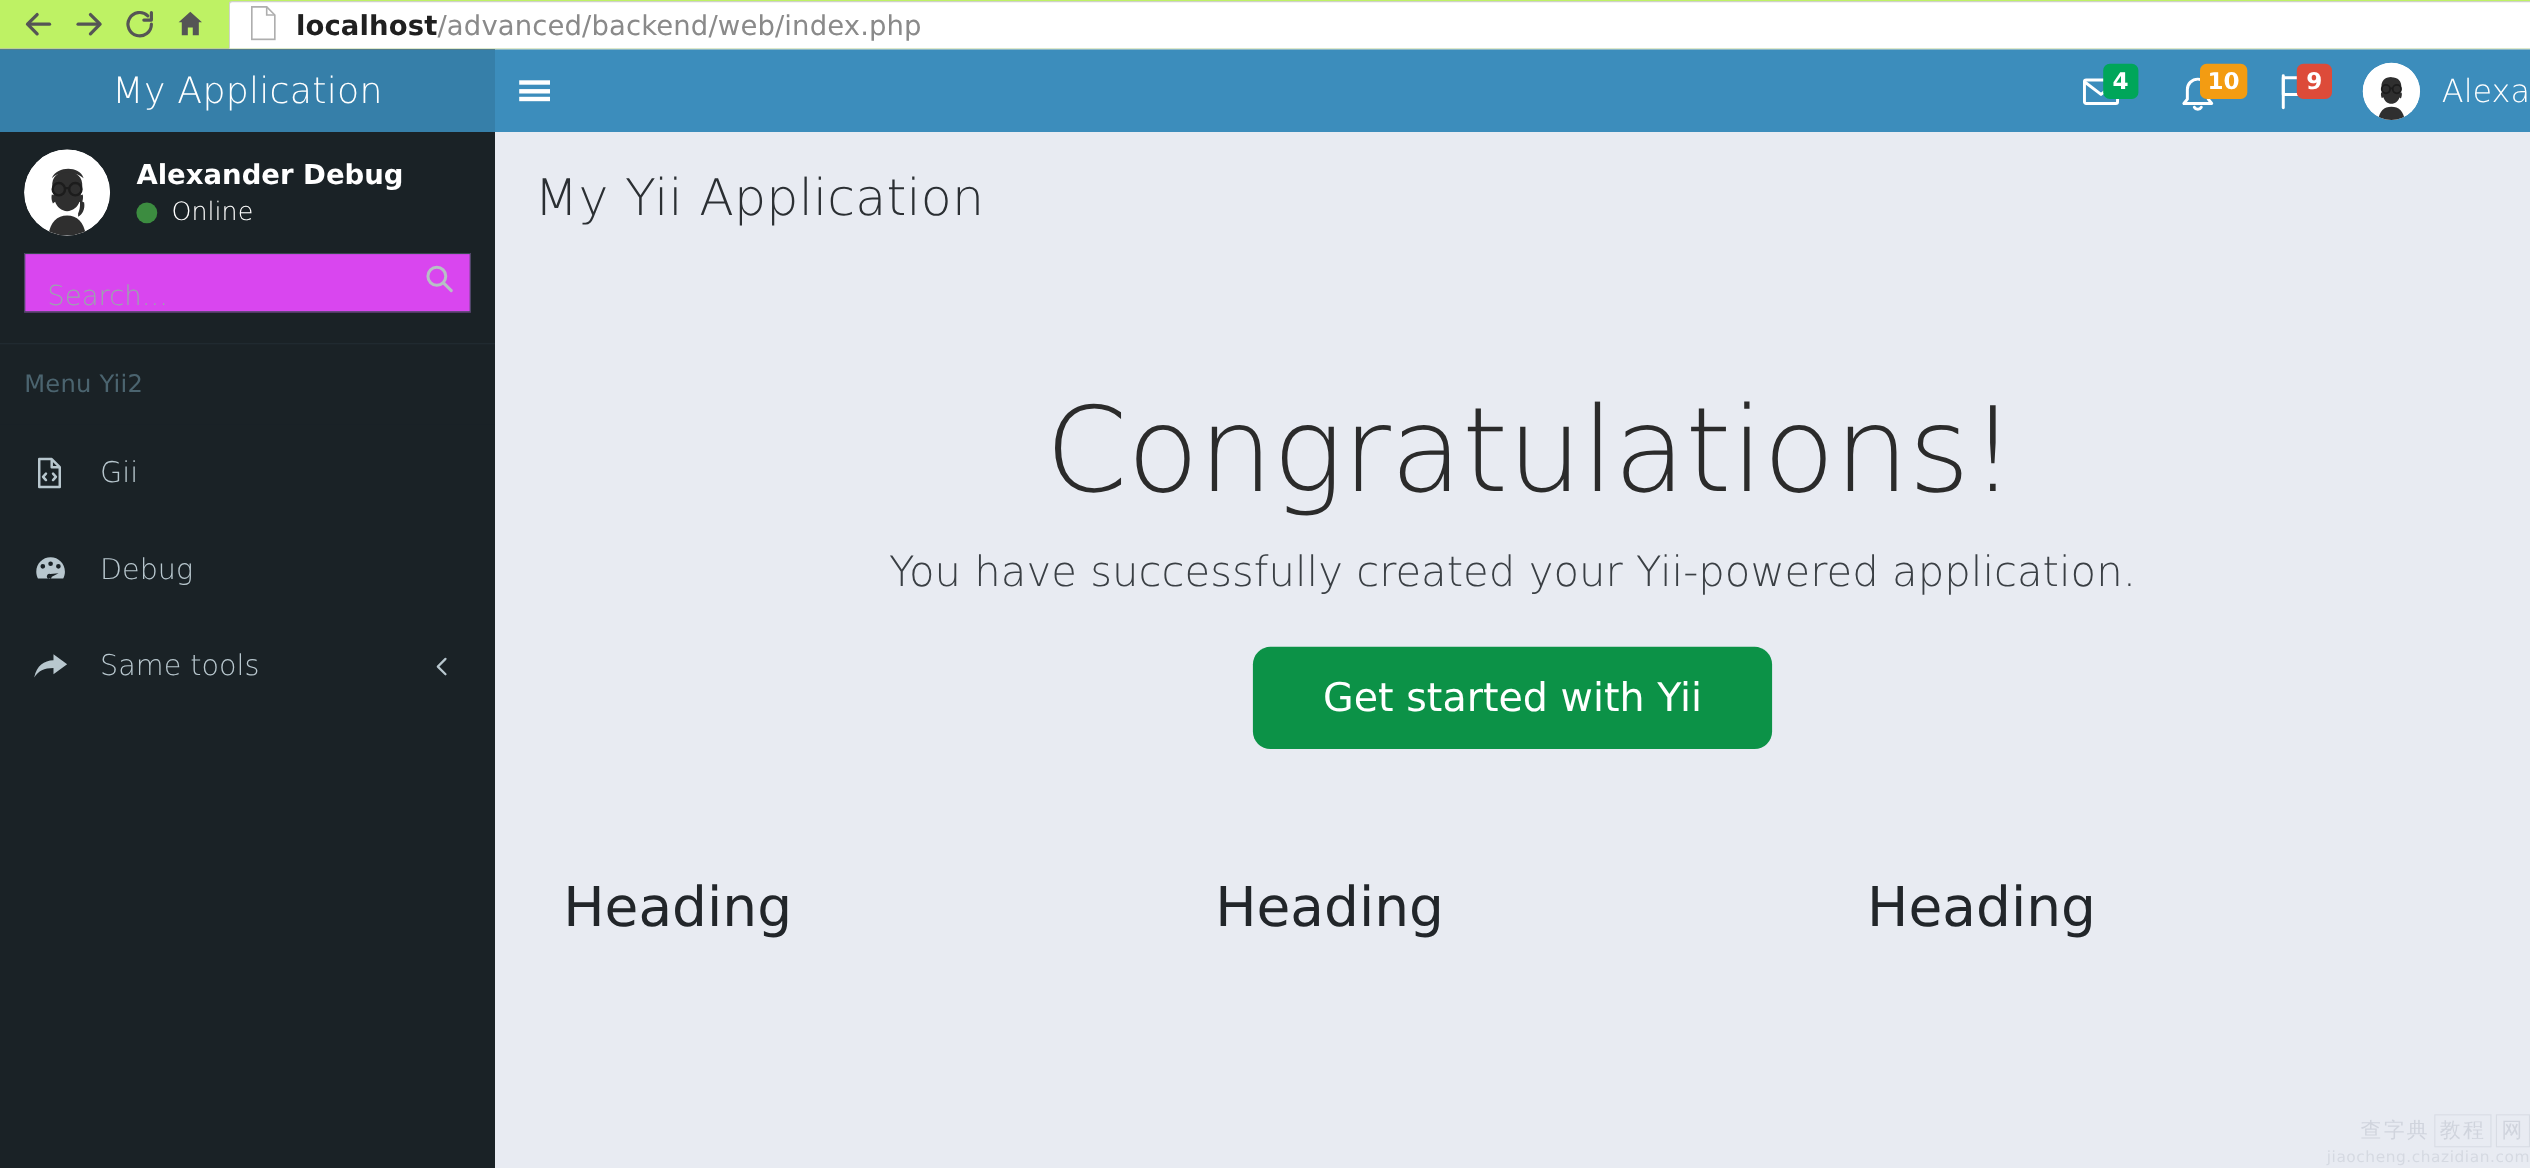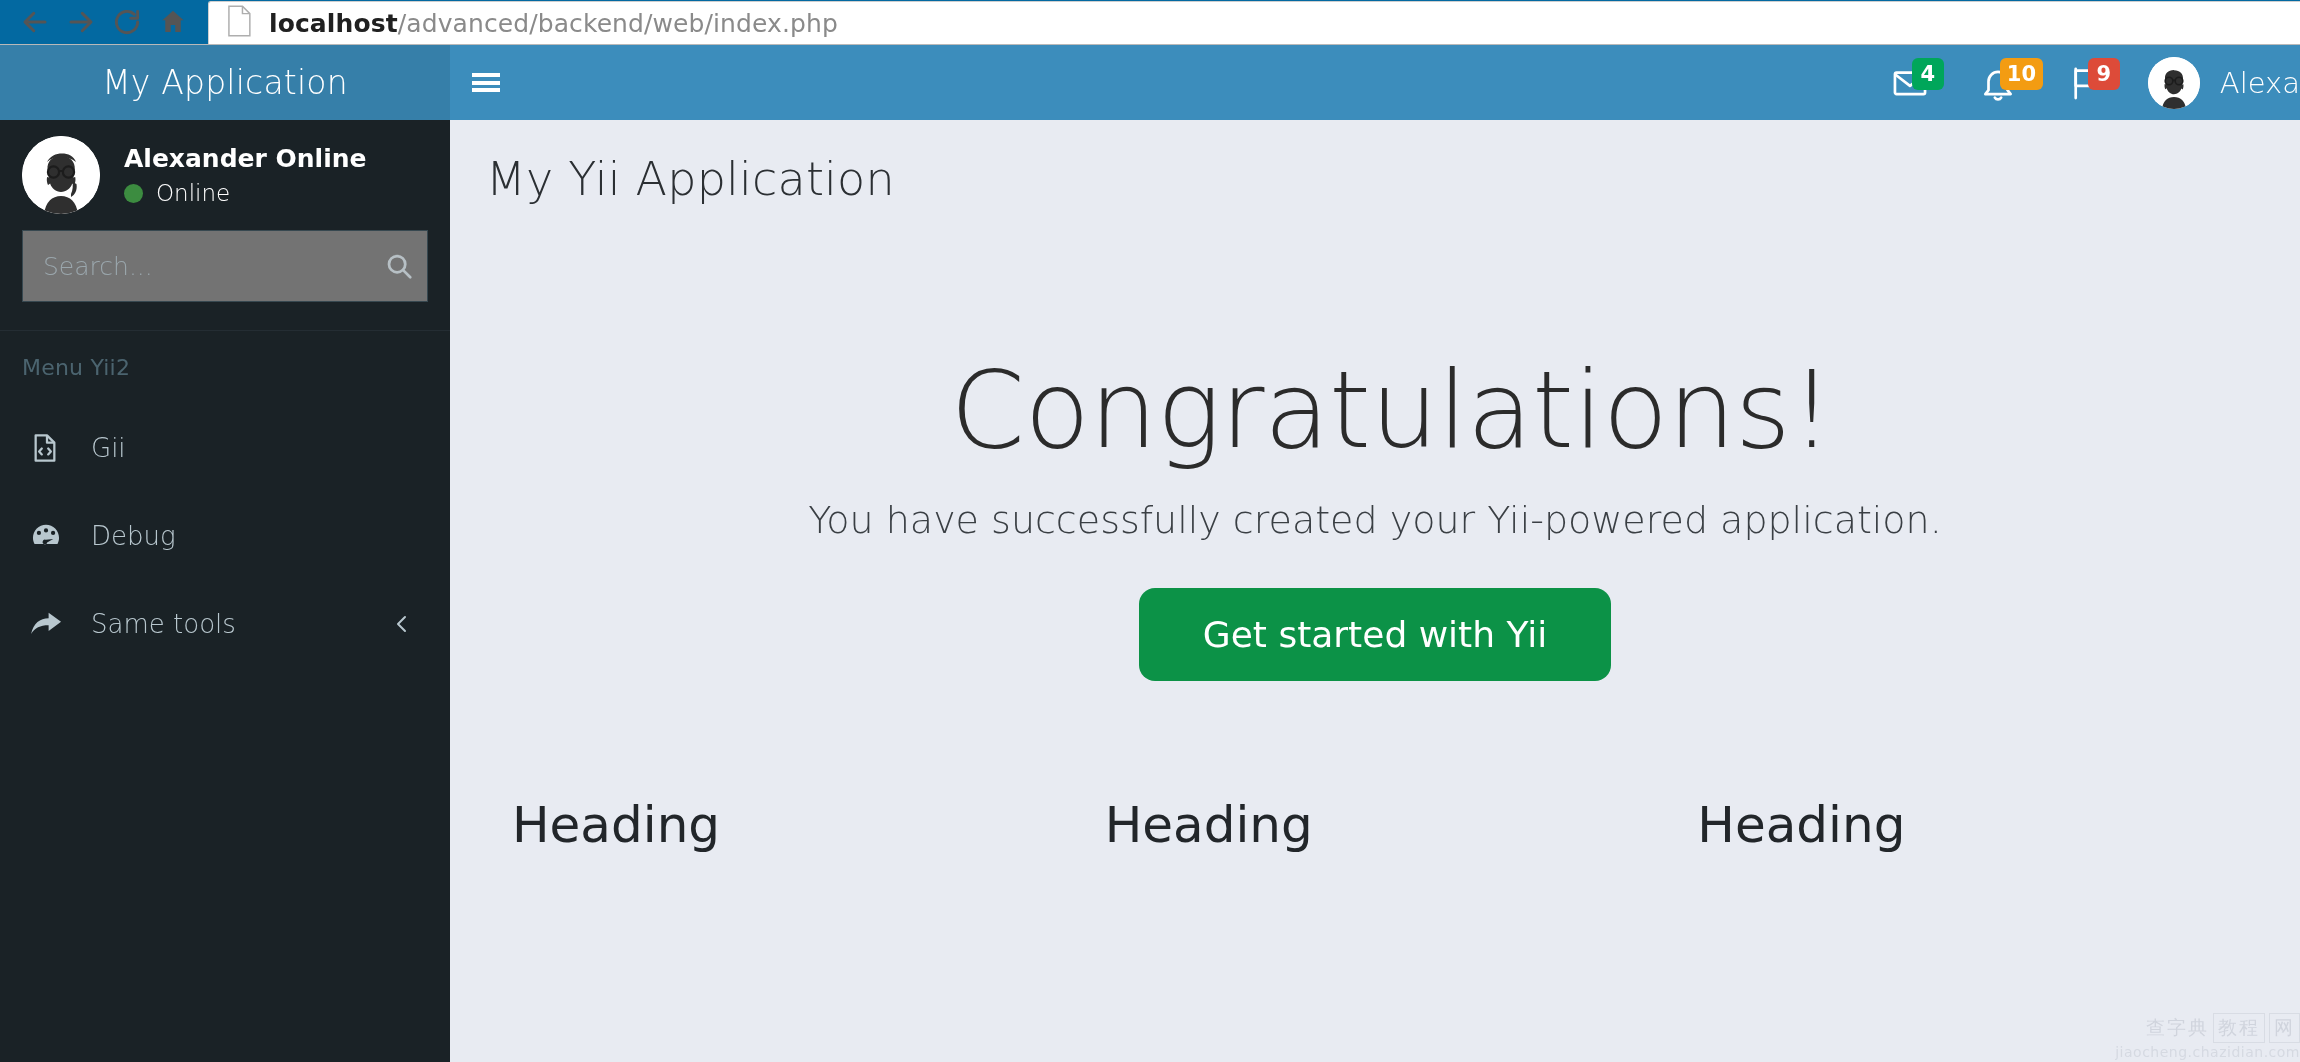--- a/index.html
+++ b/index.html
@@ -9,21 +9,21 @@
     height: 1062px;
     overflow: hidden;
     font-family: "DejaVu Sans", "Liberation Sans", sans-serif;
     background: #e8ebf2;
   }
 
   
   #browser-bar {
     height: 45px;
     width: 2300px;
-    background: #0369a1;
+    background: #bef264;
     border-bottom: 1px solid #b9b9b9;
     display: flex;
     align-items: center;
     padding: 0 0 0 12px;
     position: relative;
   }
   .nav-btn {
     width: 46px; height: 42px;
     display: flex; align-items: center; justify-content: center;
     color: #5a5a5a;
@@ -112,25 +112,25 @@
     width: 19px; height: 19px;
     border-radius: 50%;
     background: #3c8c40;
     margin-right: 13px;
     flex: 0 0 19px;
   }
   #status-text { color: #ffffff; font-size: 23px; font-weight: 300; }
 
   #sidebar-search-wrap { padding: 0 22px 28px 22px; }
   #sidebar-search {
-    height: 72px;
-    background: #737373;
+    height: 54px;
+    background: #d946ef;
     border: 1px solid #374850;
     display: flex;
-    align-items: center;
+    align-items: flex-end;
     position: relative;
   }
   #sidebar-search input {
     flex: 1 1 auto;
     background: transparent;
     border: none;
     outline: none;
     color: #ffffff;
     font-size: 25px;
     font-weight: 300;
@@ -415,21 +415,21 @@
           </g>
           <g fill="none" stroke="#1c1c1c" stroke-width="2.2">
             <circle cx="31.5" cy="36" r="5.6"></circle>
             <circle cx="46.5" cy="36" r="5.6"></circle>
             <line x1="37.1" y1="35" x2="40.9" y2="35"></line>
           </g>
           <path d="M49 58c2-4 2-9 1.5-12l4 2c1 6-1.5 11-5.5 13z" fill="#2f2f2f"></path>
         </svg>
       </div>
       <div id="user-info">
-        <div id="user-name">Alexander Online</div>
+        <div id="user-name">Alexander Debug</div>
         <div id="user-status">
           <span id="status-dot"></span>
           <span id="status-text">Online</span>
         </div>
       </div>
     </div>
 
     <div id="sidebar-search-wrap">
       <form id="sidebar-search">
         <input type="text" placeholder="Search..." style="">

